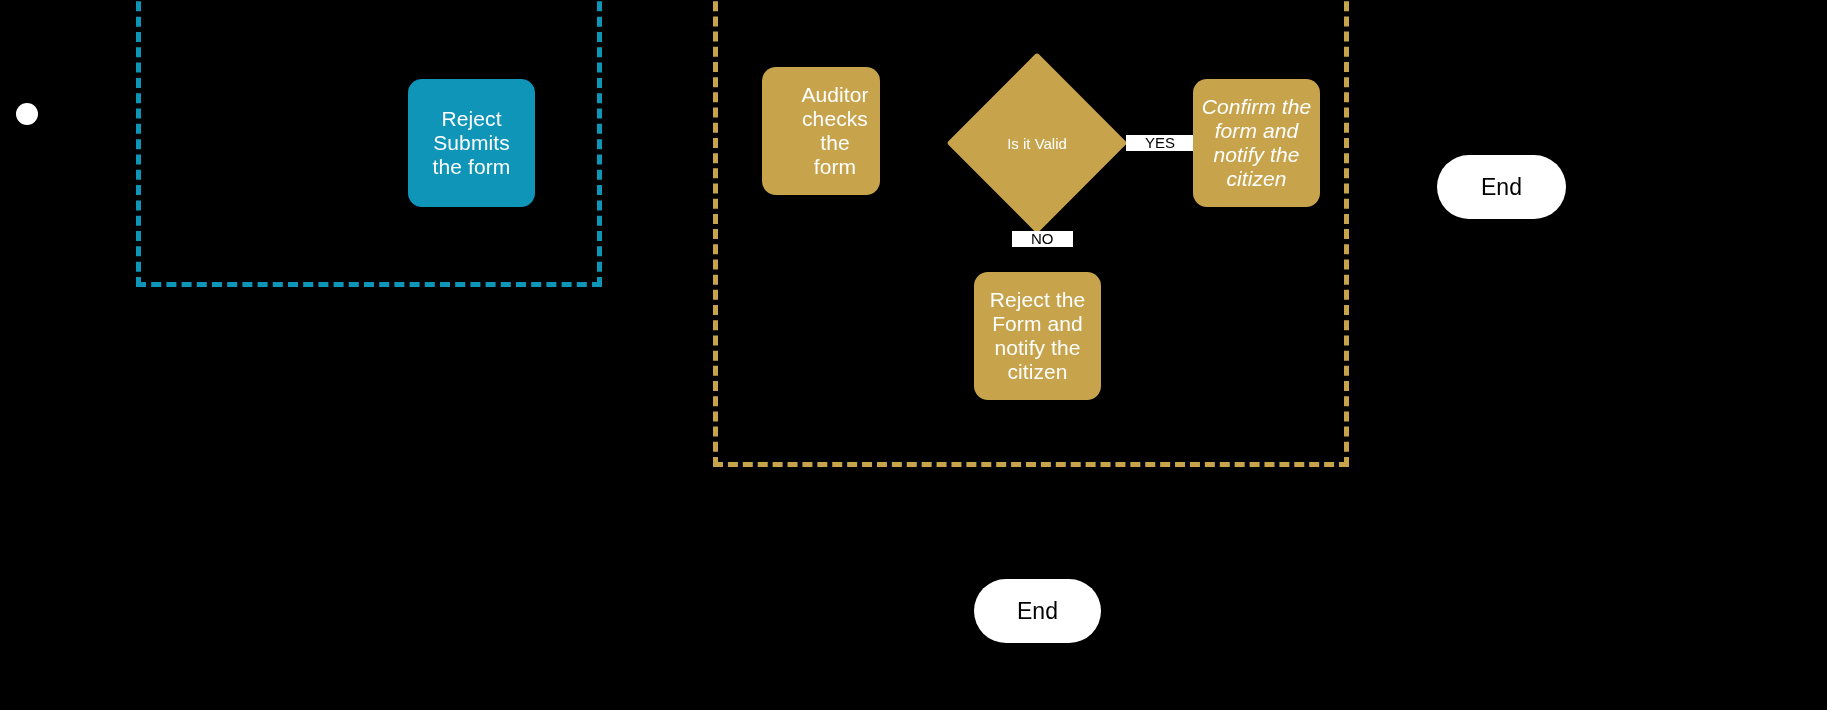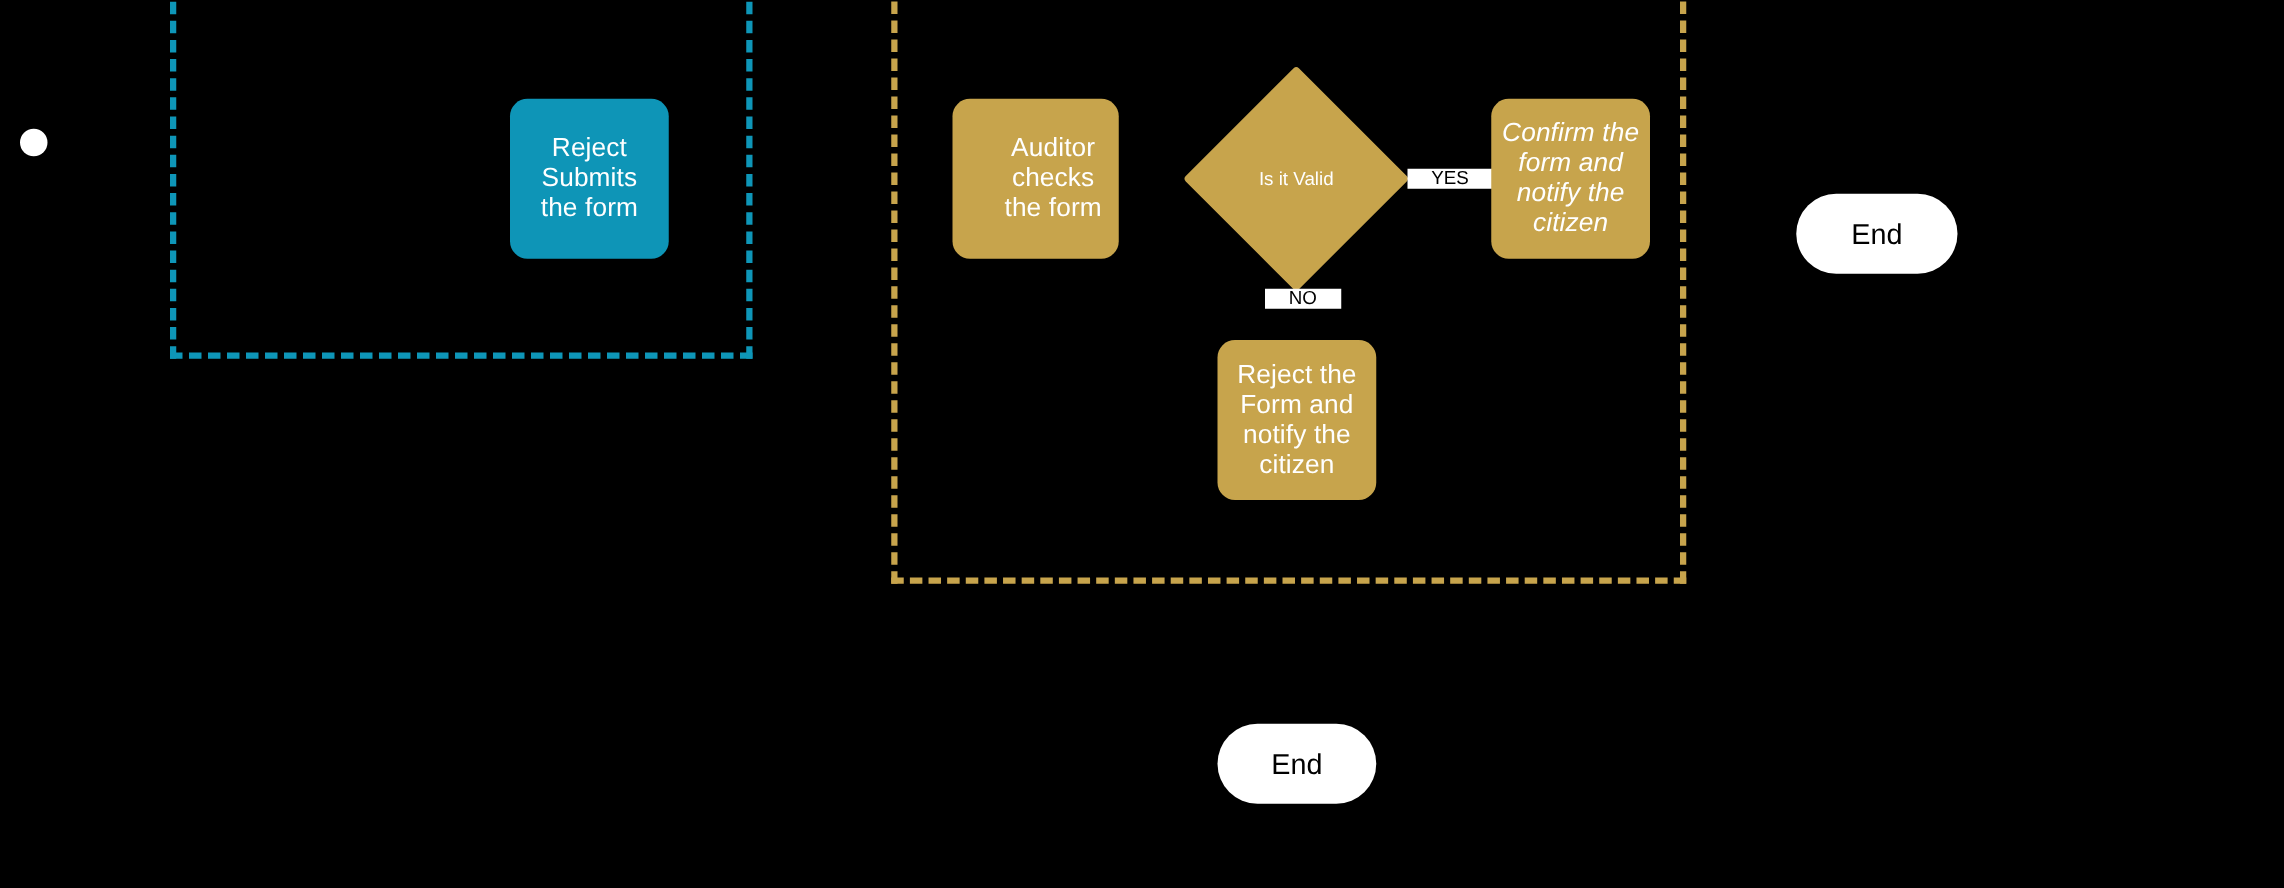--- a/index.html
+++ b/index.html
@@ -64,21 +64,21 @@
     font-size: 21px;
     line-height: 24px;
     padding: 4px 8px;
     letter-spacing: 0.1px;
   }
   .task-citizen { background: #0E95B7; }
   .task-auditor { background: #C7A44C; }
 
   .task-fill      { left: 190px;  top: 79px;  width: 127px; height: 128px; }
   .task-submit    { left: 408px;  top: 79px;  width: 127px; height: 128px; }
-  .task-check     { left: 762px;  top: 79px;  width: 133px; height: 128px; padding-left: 36px; }
+  .task-check     { left: 762px;  top: 67px;  width: 118px; height: 128px; padding-left: 36px; }
   .task-confirm   { left: 1193px; top: 79px;  width: 127px; height: 128px; font-style: italic; }
   .task-reject    { left: 974px;  top: 272px; width: 127px; height: 128px; }
 
   
   .decision-wrap {
     position: absolute;
     left: 973px;
     top: 79px;
     width: 128px;
     height: 128px;

